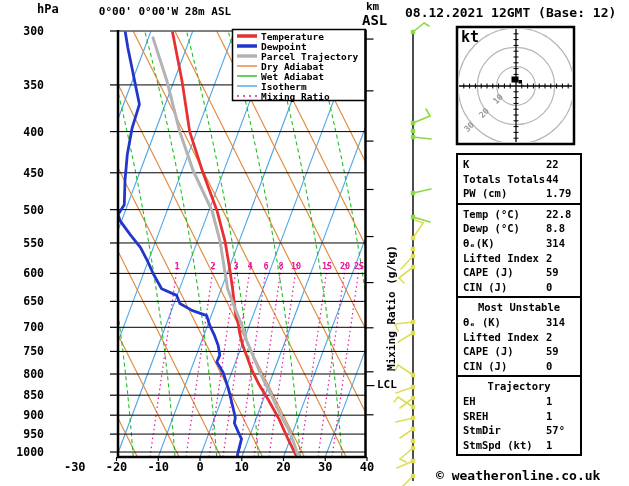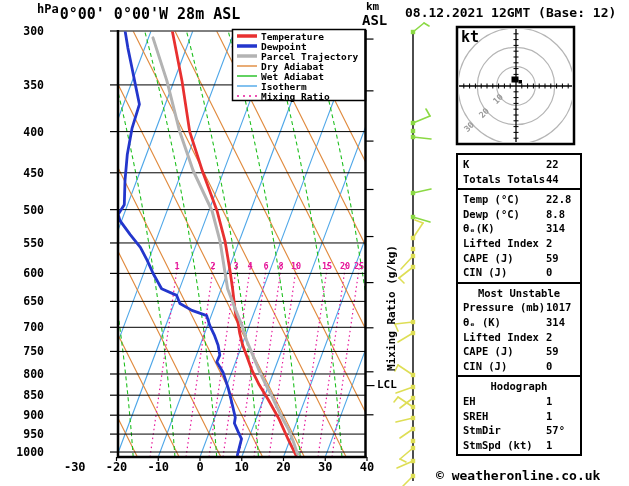--- a/index.html
+++ b/index.html
@@ -1,20 +1,20 @@
 <!DOCTYPE html>
 <html><head>
 <meta charset="utf-8">
 <style>
   html,body{margin:0;padding:0;background:#fff;}
   #stage{position:relative;width:629px;height:486px;background:#fff;overflow:hidden;
          font-family:"DejaVu Sans Mono","Liberation Mono",monospace;color:#000;}
   #chart-svg{position:absolute;left:0;top:0;}
   .abs{position:absolute;white-space:nowrap;font-weight:bold;}
-  #title{left:50px;top:5px;width:200px;text-align:center;font-size:15px;}
+  #title{left:65px;top:5px;width:200px;text-align:center;font-size:11px;}
   #hpa-label{left:5px;top:2px;font-size:12px;margin-left:32px;}
   #km-label{left:366px;top:0px;font-size:11px;}
   #asl-label{left:362px;top:12px;font-size:14px;}
   #datetime{left:405px;top:5px;font-size:13px;}
   #kt-label{left:461px;top:28px;font-size:15px;}
   #mixing-axis-label{left:391px;top:308px;font-size:11px;
       transform:translate(-50%,-50%) rotate(-90deg);}
   #lcl-label{left:377px;top:378px;font-size:11px;}
   #xaxis-title{left:110px;top:469px;width:240px;text-align:center;font-size:12.5px;}
   #footer{left:436px;top:468px;font-size:13px;}
@@ -308,20 +308,24 @@
   <div id="panels">
       <div class="panel">
         <div class="prow">
           <span class="lbl">K</span>
           <span>22</span>
         </div>
         <div class="prow">
           <span class="lbl">Totals Totals</span>
           <span>44</span>
         </div>
+        <div class="prow">
+          <span class="lbl">PW (cm)</span>
+          <span>1.79</span>
+        </div>
       </div>
       <div class="panel">
         <div class="prow">
           <span class="lbl">Temp (°C)</span>
           <span>22.8</span>
         </div>
         <div class="prow">
           <span class="lbl">Dewp (°C)</span>
           <span>8.8</span>
         </div>
@@ -338,42 +342,38 @@
           <span>59</span>
         </div>
         <div class="prow">
           <span class="lbl">CIN (J)</span>
           <span>0</span>
         </div>
       </div>
       <div class="panel">
         <div class="phead">Most Unstable</div>
         <div class="prow">
-          <span class="lbl">Pressure (mb)</span>
-          <span>1017</span>
-        </div>
-        <div class="prow">
           <span class="lbl">θₑ (K)</span>
           <span>314</span>
         </div>
         <div class="prow">
           <span class="lbl">Lifted Index</span>
           <span>2</span>
         </div>
         <div class="prow">
           <span class="lbl">CAPE (J)</span>
           <span>59</span>
         </div>
         <div class="prow">
           <span class="lbl">CIN (J)</span>
           <span>0</span>
         </div>
       </div>
       <div class="panel">
-        <div class="phead">Hodograph</div>
+        <div class="phead">Trajectory</div>
         <div class="prow">
           <span class="lbl">EH</span>
           <span>1</span>
         </div>
         <div class="prow">
           <span class="lbl">SREH</span>
           <span>1</span>
         </div>
         <div class="prow">
           <span class="lbl">StmDir</span>

